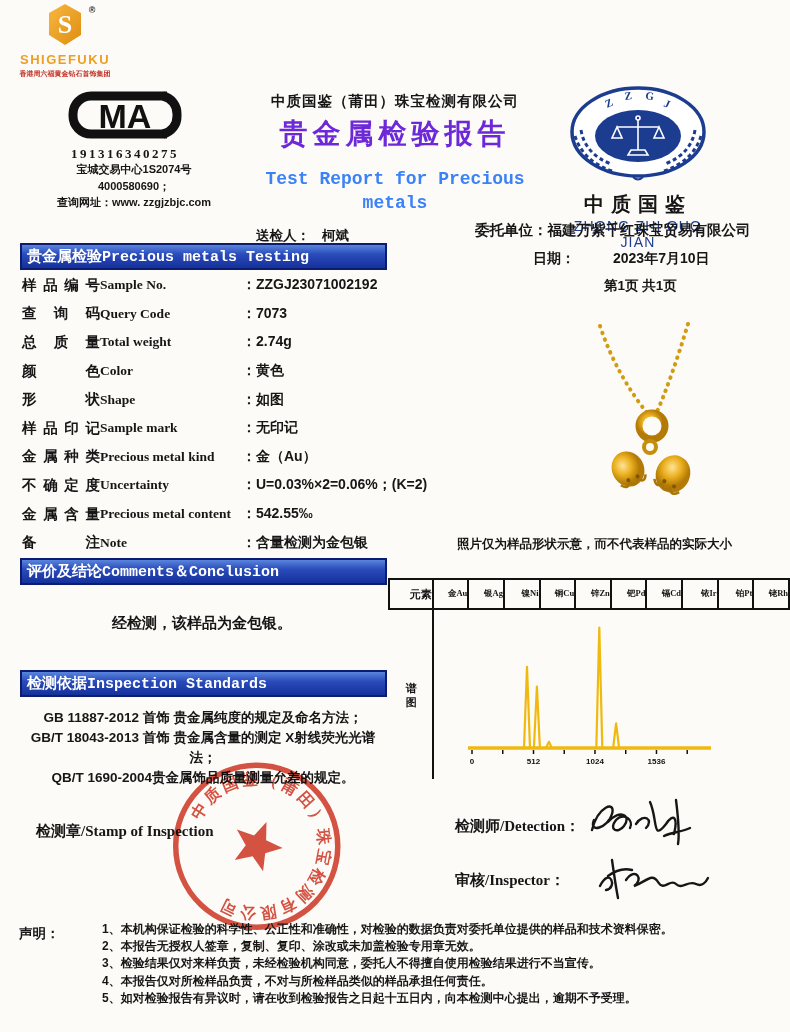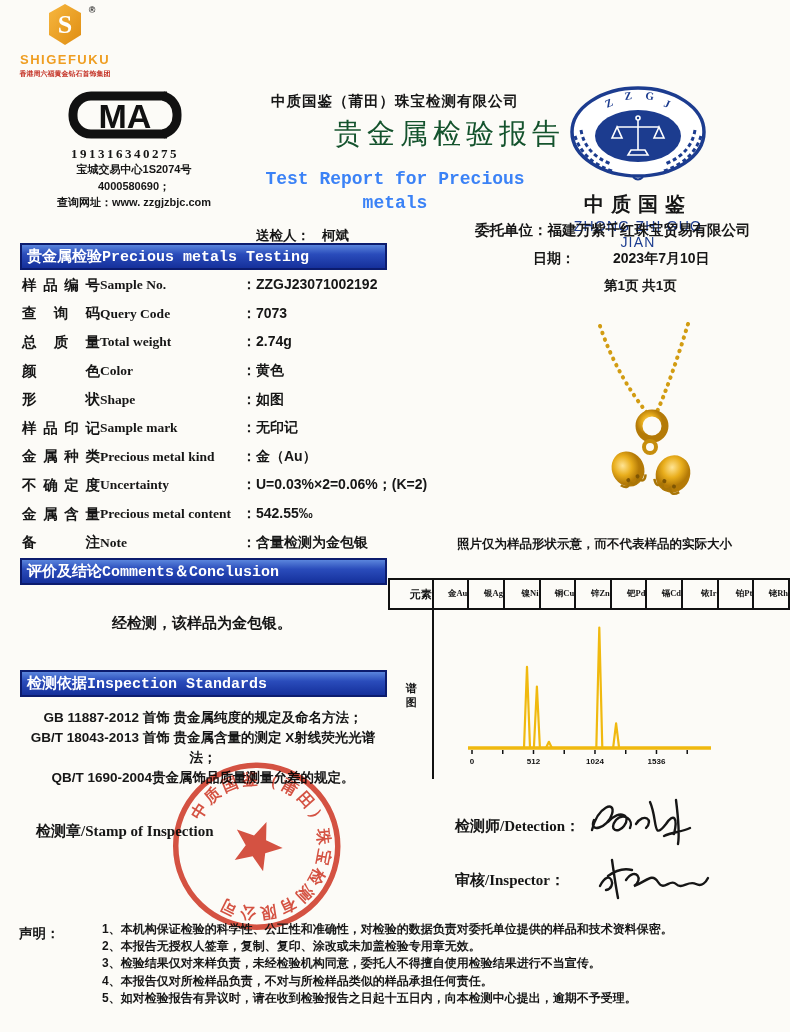--- a/index.html
+++ b/index.html
@@ -18,21 +18,21 @@
   .cma-num{font-family:"Liberation Serif",serif;font-size:13px;font-weight:bold;letter-spacing:2.5px;margin-top:2px;}
 
   
   .address{left:10px;top:161px;width:248px;text-align:center;font-size:11px;font-weight:bold;line-height:16.5px;}
   .sender{left:256px;top:227px;font-size:13.5px;font-weight:bold;}
   .sender .gap{display:inline-block;width:12px;}
 
   
   .titleblock{left:225px;top:92px;width:340px;text-align:center;}
   .t-company{font-size:14.5px;font-weight:bold;letter-spacing:1px;}
-  .t-main{font-size:28px;font-weight:normal;color:#14532d;letter-spacing:5px;margin-top:4px;text-align:right;}
+  .t-main{font-size:28px;font-weight:bold;color:#6d28d9;letter-spacing:5px;margin-top:4px;}
   .t-sub{font-family:"Liberation Mono",monospace;font-size:18px;font-weight:bold;color:#3b82f6;margin-top:14px;line-height:24px;}
 
   
   .zzgj{left:563px;top:84px;width:150px;text-align:center;}
   .zzgj-cn{font-family:"Liberation Serif",serif;font-size:20px;font-weight:bold;letter-spacing:7px;margin-top:1px;}
   .zzgj-en{font-size:14px;font-weight:normal;color:#1c3c8f;letter-spacing:1.2px;}
 
   .client{left:455px;top:221px;font-size:14.5px;font-weight:bold;margin-left:20px;}
   .dateline{left:533px;top:250px;font-size:14px;font-weight:bold;}
   .dateline .gap{display:inline-block;width:38px;}

